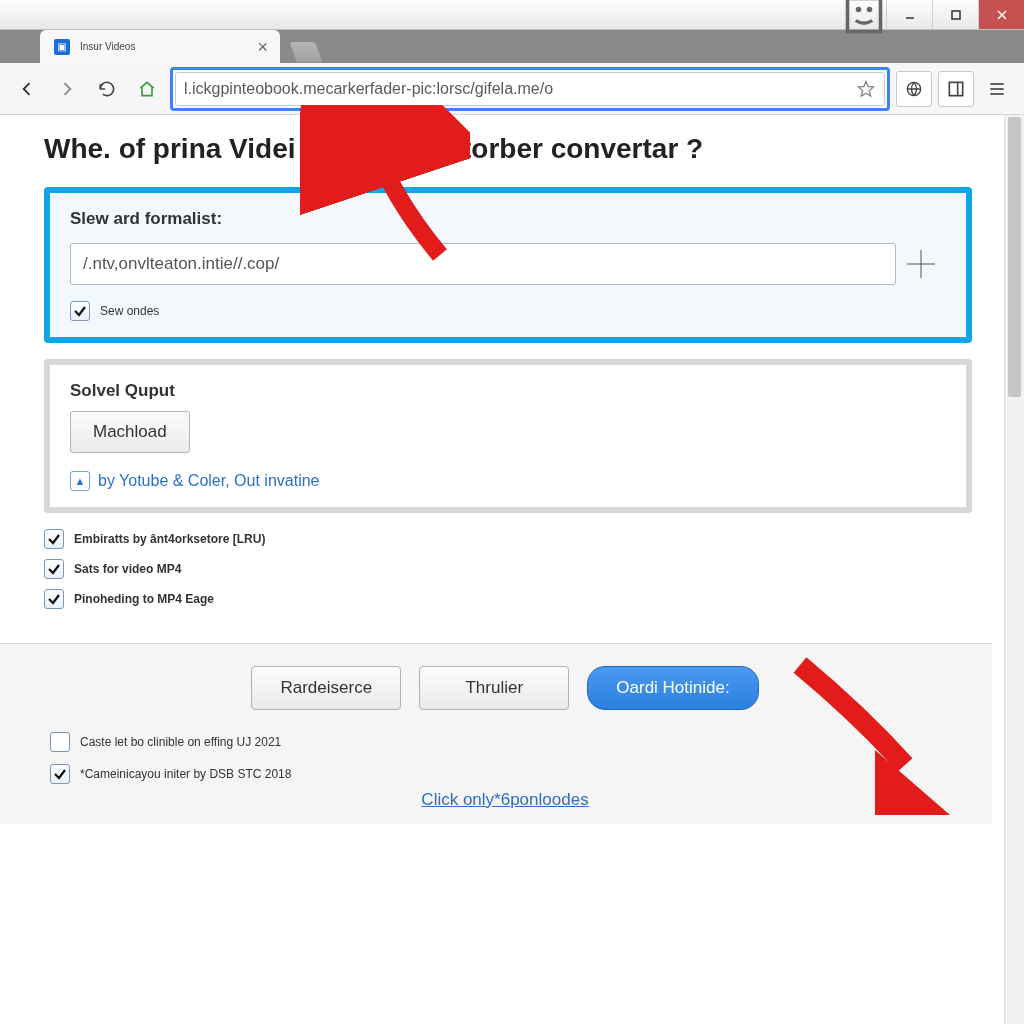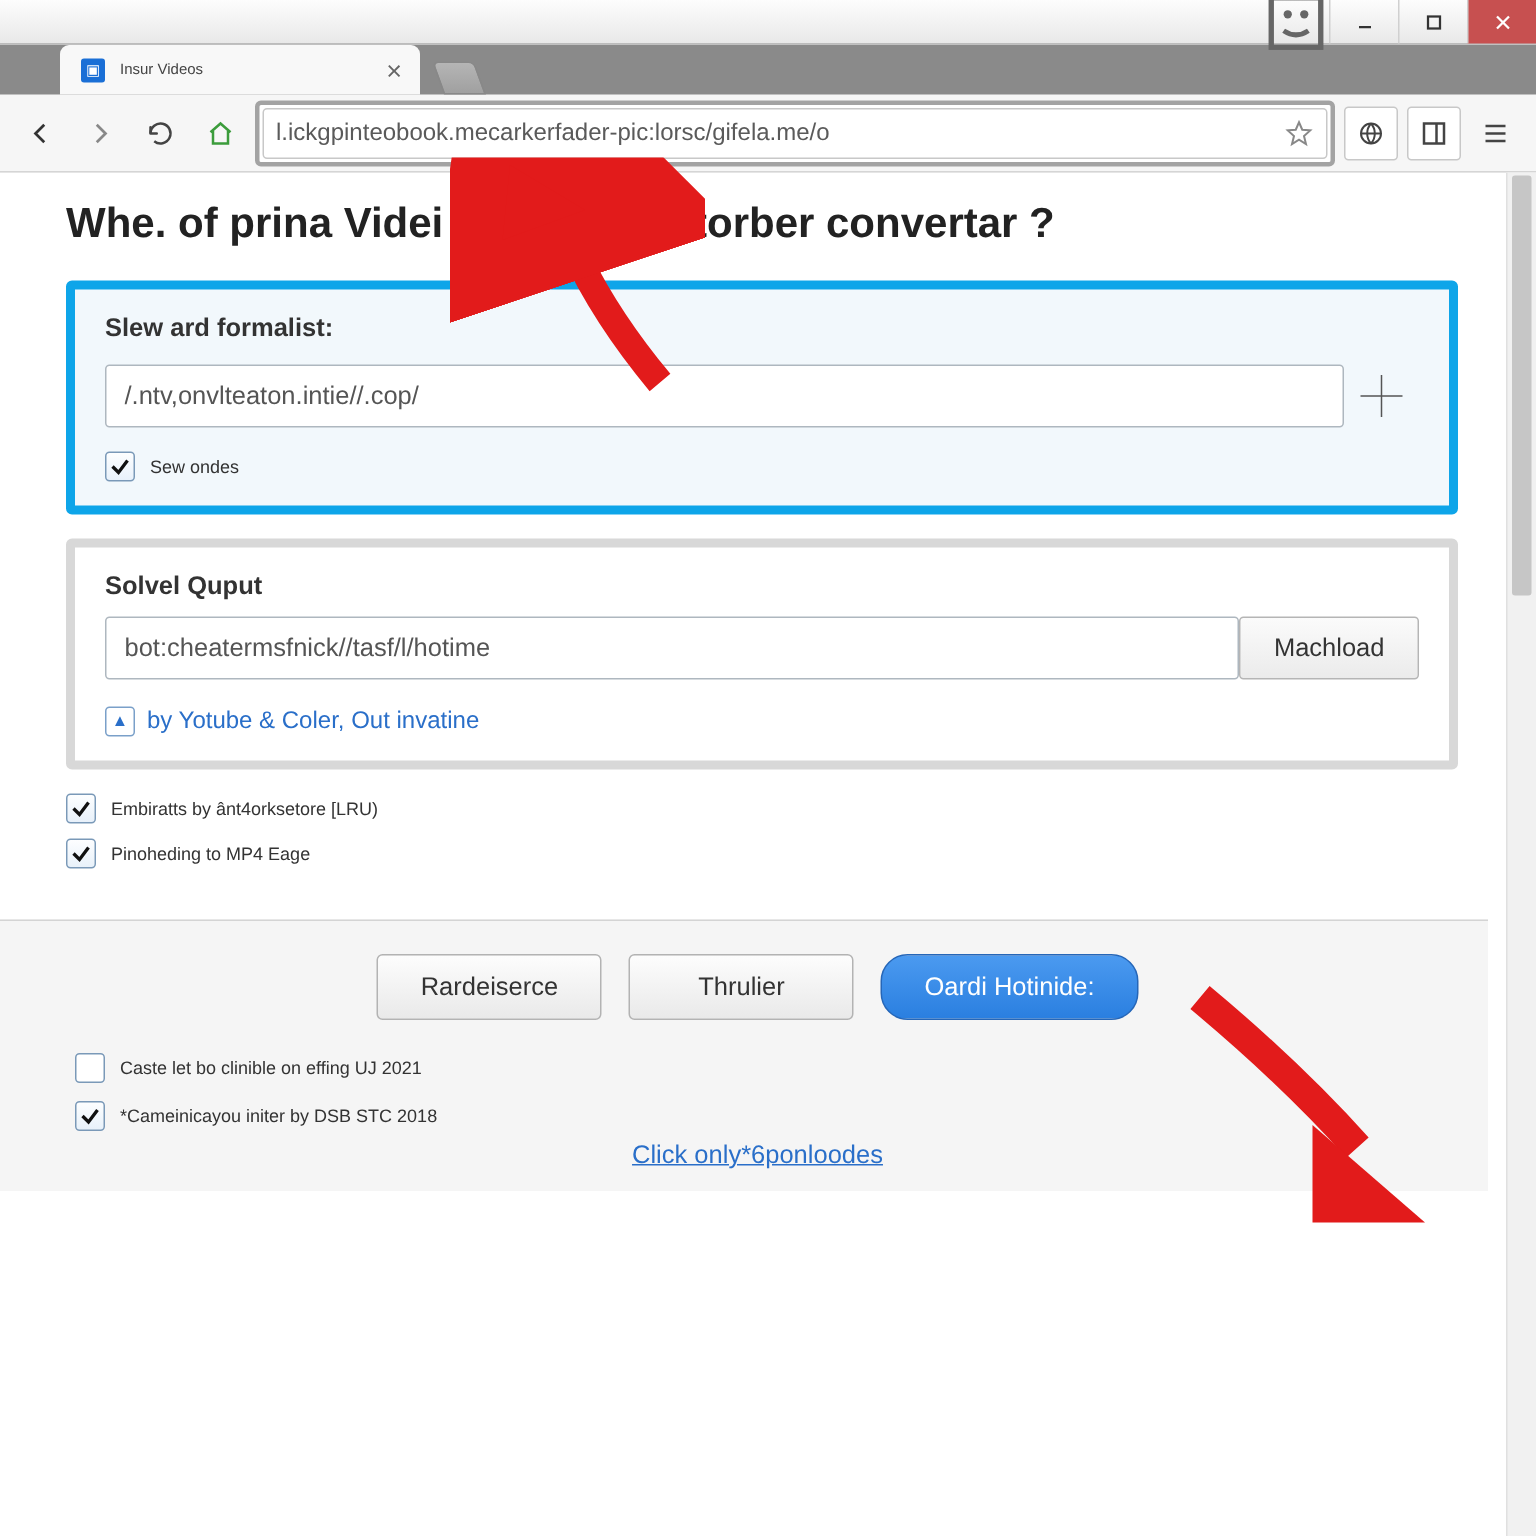--- a/index.html
+++ b/index.html
@@ -101,21 +101,21 @@
 .nav-iconbtn {
   width: 34px; height: 34px;
   display: flex; align-items: center; justify-content: center;
   border-radius: 3px;
   color: #555;
 }
 .nav-iconbtn svg { width: 20px; height: 20px; }
 
 .addr-outline {
   flex: 1;
-  border: 3px solid #a3a3a3;
+  border: 3px solid #3b82f6;
   border-radius: 4px;
   padding: 2px;
   display: flex;
   align-items: center;
   background: #fff;
 }
 .addr-input-wrap {
   flex: 1;
   display: flex;
   align-items: center;
@@ -251,21 +251,21 @@
 }
 .info-line .sq-icon {
   width: 20px; height: 20px;
   border: 1px solid #7aa0c9;
   border-radius: 3px;
   display: inline-flex; align-items: center; justify-content: center;
   font-size: 11px;
 }
 
 .checks-block { margin-top: 10px; }
-.checks-block .checkbox-row { margin-top: 10px; }
+.checks-block .checkbox-row { margin-top: 10px; font-weight: bold; }
 
 
 .footer-panel {
   margin-top: 34px;
   margin-left: -44px;
   margin-right: -20px;
   border-top: 1px solid #d4d4d4;
   background: #f5f5f5;
   padding: 22px 32px 14px 50px;
 }
@@ -416,37 +416,44 @@
               <path d="M2 7 L6 11 L12 3"></path>
             </svg>
           </span>
         <span>Sew ondes</span>
       </label>
     </div>
 
     <div class="panel white">
       <div class="field-label">Solvel Quput</div>
       <div class="row-flex">
-        <input class="txt-input" value="bot:cheatermsfnick//tasf/l/hotime" style="">
         <button class="std-btn">Machload</button>
       </div>
       <div class="info-line">
         <span class="sq-icon">▲</span>
         <span>by Yotube &amp; Coler, Out invatine</span>
       </div>
     </div>
 
     <div class="checks-block">
       <label class="checkbox-row">
         <span class="chk">
             <svg viewBox="0 0 14 14" fill="none" stroke="#111" stroke-width="2.2">
               <path d="M2 7 L6 11 L12 3"></path>
             </svg>
           </span>
         <span>Embiratts by ânt4orksetore [LRU)</span>
+      </label>
+      <label class="checkbox-row">
+        <span class="chk">
+            <svg viewBox="0 0 14 14" fill="none" stroke="#111" stroke-width="2.2">
+              <path d="M2 7 L6 11 L12 3"></path>
+            </svg>
+          </span>
+        <span>Sats for video MP4</span>
       </label>
       <label class="checkbox-row">
         <span class="chk">
             <svg viewBox="0 0 14 14" fill="none" stroke="#111" stroke-width="2.2">
               <path d="M2 7 L6 11 L12 3"></path>
             </svg>
           </span>
         <span>Pinoheding to MP4 Eage</span>
       </label>
     </div>

